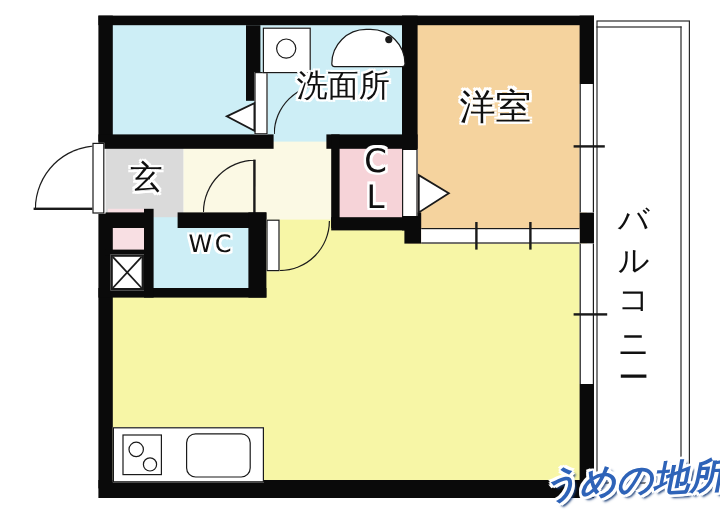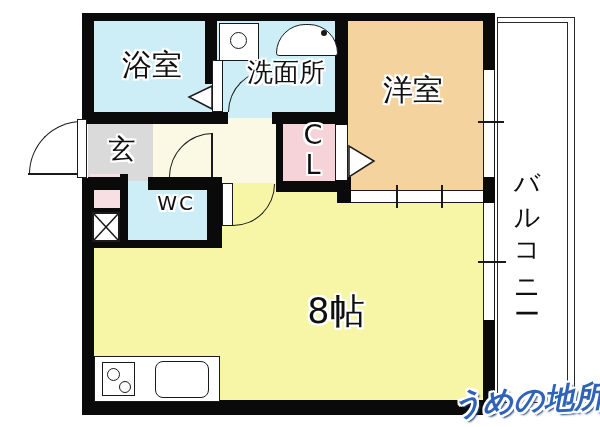--- a/index.html
+++ b/index.html
@@ -121,25 +121,23 @@
 
   <div class="wht" style="left:276px;top:24px;width:62px;height:32px;border-radius:31px 31px 3px 3px;"></div>
   <div style="left:321px;top:30px;width:6px;height:6px;background:#1a1a1a;border-radius:50%;"></div>
 
   <div class="wht" style="left:94px;top:356px;width:126px;height:46px;"></div>
   <div class="wht thin" style="left:102px;top:362px;width:33px;height:34px;"></div>
   <div style="left:107px;top:368px;width:13px;height:13px;border:1.5px solid #1a1a1a;border-radius:50%;"></div>
   <div style="left:119px;top:381px;width:12px;height:12px;border:1.5px solid #1a1a1a;border-radius:50%;"></div>
   <div class="wht thin" style="left:155px;top:361px;width:54px;height:37px;border-radius:8px;"></div>
 
-  <div class="lbl" style="left:96px;top:48px;width:112px;font-size:30px;">浴室</div>
   <div class="lbl" style="left:343px;top:73px;width:140px;font-size:30px;">洋室</div>
   <div class="lbl" style="left:230px;top:58px;width:112px;font-size:26px;">洗面所</div>
   <div class="lbl" style="left:100px;top:134px;width:44px;font-size:27px;">玄</div>
   <div class="lbl" style="left:134px;top:192px;width:84px;font-size:20px;letter-spacing:2px;">WC</div>
   <div class="lbl" style="left:297px;top:120px;width:32px;font-size:27px;">C</div>
   <div class="lbl" style="left:297px;top:150px;width:32px;font-size:27px;">L</div>
-  <div class="lbl" style="left:236px;top:292px;width:200px;font-size:35px;">8帖</div>
   <div class="lbl vtext" style="left:513px;top:126px;height:210px;font-size:26px;">バルコニー</div>
 
   <div class="wm" style="left:452px;top:380px;">うめの地所</div>
 
 </div>
 
 </body></html>

